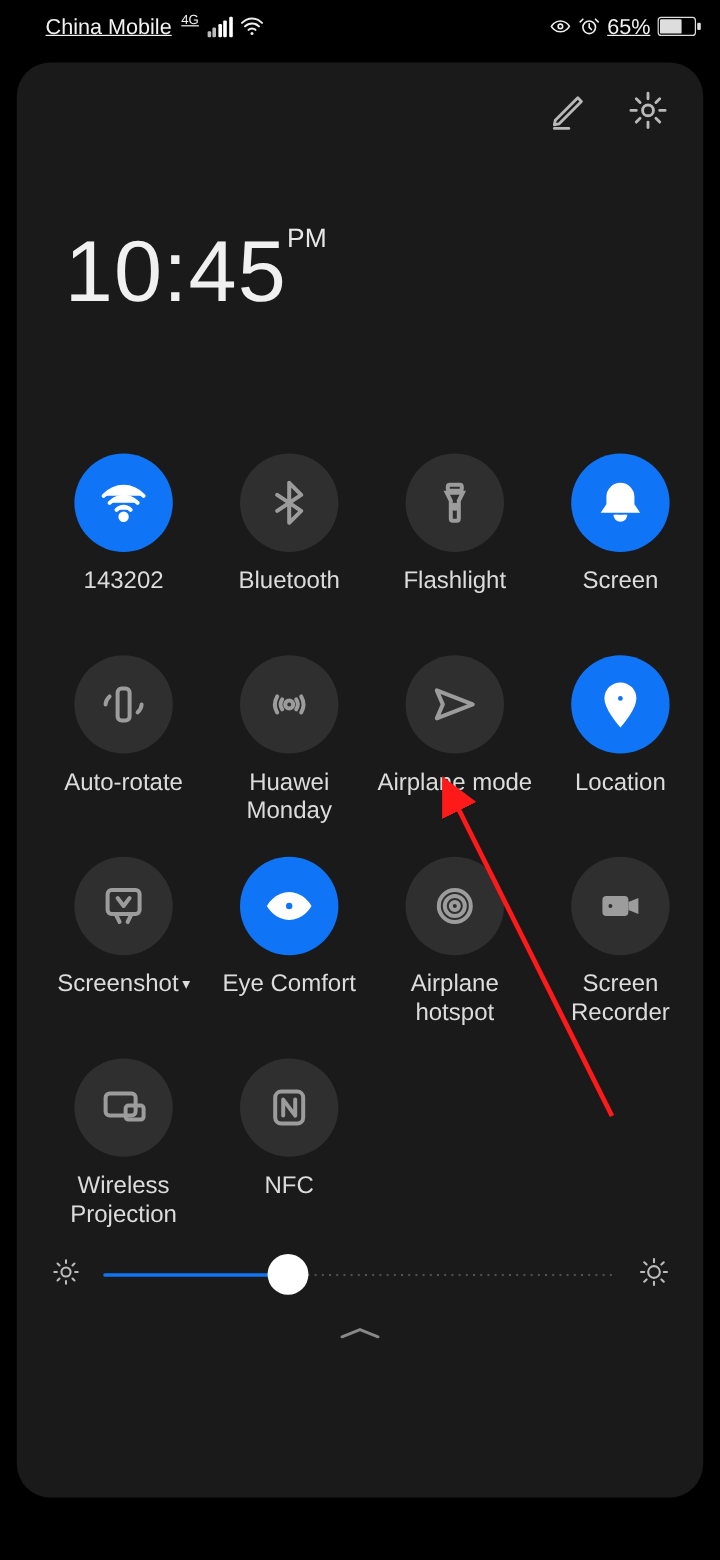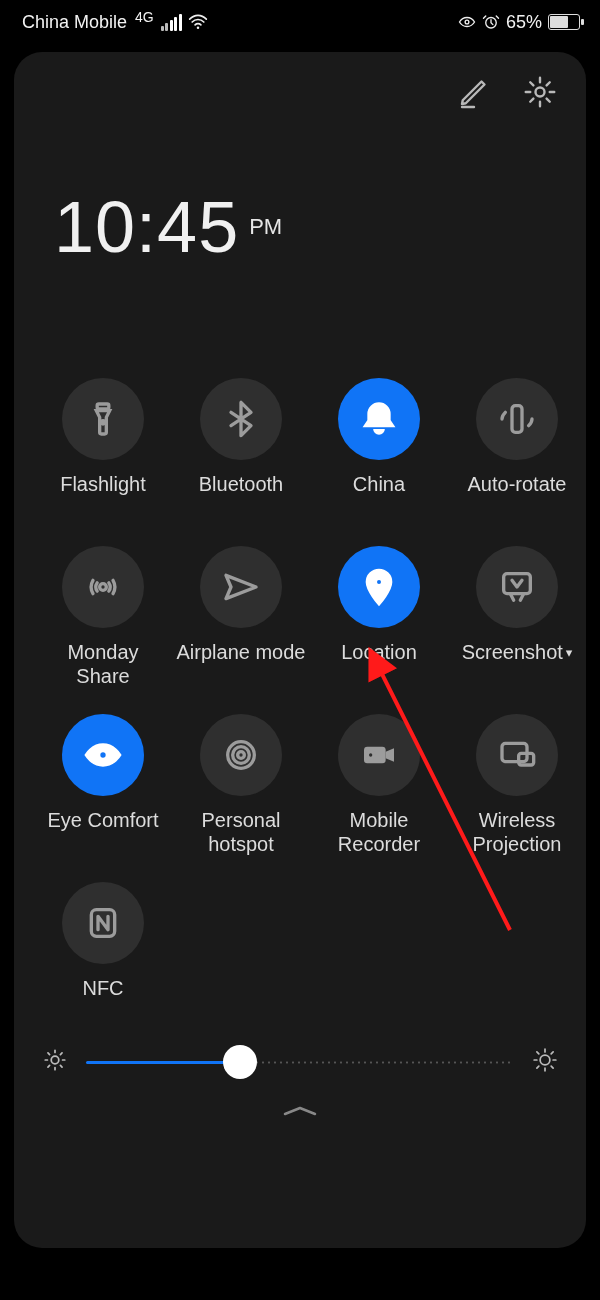--- a/index.html
+++ b/index.html
@@ -8,29 +8,30 @@
     height: 1300px;
     background: #000;
     font-family: -apple-system, "Helvetica Neue", Arial, sans-serif;
     color: #e6e6e6;
     overflow: hidden;
   }
   
   .status-bar {
     position: relative;
     height: 38px;
-    padding: 6px 20px 0 22px;
+    padding: 6px 20px 0 38px;
     font-size: 18px;
     color: #f2f2f2;
     display: flex;
     justify-content: space-between;
     align-items: center;
+    text-decoration: underline;
   }
   .status-left, .status-right { display: flex; align-items: center; gap: 6px; }
-  .status-left .small4g { font-size: 14px; position: relative; top: -5px; margin-left:2px;}
+  .status-left .small4g { font-size: 11px; position: relative; top: -5px; margin-left:2px;}
   .sig-bars { display: inline-flex; align-items: flex-end; gap: 1.5px; margin-left:1px;}
   .sig-bars span { width: 3px; background: #bbb; display: inline-block; border-radius:1px;}
   .sig-bars span.on { background: #fff; }
   .sig-bars span:nth-child(1){height:5px}
   .sig-bars span:nth-child(2){height:8px}
   .sig-bars span:nth-child(3){height:11px}
   .sig-bars span:nth-child(4){height:14px}
   .sig-bars span:nth-child(5){height:17px}
   .wifi-icon svg { width:20px; height:20px; display:block;}
   .battery {
@@ -54,21 +55,21 @@
   .top-icons {
     display: flex;
     justify-content: flex-end;
     gap: 30px;
     padding-right: 4px;
   }
   .top-icons .ti { width: 36px; height: 36px; color: #b9b9b9; }
   .top-icons svg { width:100%; height:100%; display:block; }
 
   .clock-block { margin-top: 76px; margin-left: 16px;}
-  .clock-row { display: flex; align-items: center; gap: 10px; }
+  .clock-row { display: flex; align-items: flex-start; }
   .clock-time { font-size: 72px; font-weight: 300; color: #f0f0f0; letter-spacing:1px;}
   .clock-ampm { font-size: 22px; color: #e6e6e6; font-weight: 400;}
   .clock-date { font-size: 26px; color: #bdbdbd; margin-top: 6px; }
 
   .grid {
     margin-top: 110px;
     display: grid;
     grid-template-columns: repeat(4, 1fr);
     gap: 26px 8px;
     justify-items: center;
@@ -181,69 +182,80 @@
 
   <div class="clock-block">
     <div class="clock-row">
       <span class="clock-time">10:45</span>
       <span class="clock-ampm">PM</span>
     </div>
   </div>
 
   <div class="grid">
 
+    <div class="tile">
+      <div class="tile-btn active">
+        <svg viewBox="0 0 24 24">
+            <path class="solid" d="M2 8.5C5 5.5 9 4 12 4s7 1.5 10 4.5" stroke-linecap="round"></path>
+            <path class="solid" d="M5 12c2-2 4.5-3 7-3s5 1 7 3" stroke-linecap="round"></path>
+            <path class="solid" d="M8.5 15.5c1-1 2.2-1.5 3.5-1.5s2.5.5 3.5 1.5" stroke-linecap="round"></path>
+            <circle class="solid" cx="12" cy="19" r="1.6"></circle>
+          </svg>
+      </div>
+      <div class="tile-label">143202</div>
+    </div>
+
+    <div class="tile">
+      <div class="tile-btn">
+        <svg viewBox="0 0 24 24">
+            <path d="M12 2v20l6-6-12-8m0 8 12-8-6-6" stroke-linecap="round" stroke-linejoin="round"></path>
+          </svg>
+      </div>
+      <div class="tile-label">Bluetooth</div>
+    </div>
 
     <div class="tile">
       <div class="tile-btn">
         <svg viewBox="0 0 24 24">
             <rect x="8.5" y="3" width="7" height="3" rx="1"></rect>
             <path d="M8 7h8l-2 4v9a1 1 0 0 1-1 1h-2a1 1 0 0 1-1-1v-9L8 7z"></path>
             <circle cx="12" cy="14" r="1" fill="#9c9c9c"></circle>
           </svg>
       </div>
       <div class="tile-label">Flashlight</div>
     </div>
 
     <div class="tile">
-      <div class="tile-btn">
-        <svg viewBox="0 0 24 24">
-            <path d="M12 2v20l6-6-12-8m0 8 12-8-6-6" stroke-linecap="round" stroke-linejoin="round"></path>
-          </svg>
-      </div>
-      <div class="tile-label">Bluetooth</div>
-    </div>
-
-    <div class="tile">
       <div class="tile-btn active">
         <svg viewBox="0 0 24 24">
             <path class="solid" d="M12 3a6 6 0 0 0-6 6v4l-2 3h16l-2-3V9a6 6 0 0 0-6-6z"></path>
             <path class="solid" d="M9.5 18a2.5 2.5 0 0 0 5 0"></path>
           </svg>
       </div>
-      <div class="tile-label">China</div>
+      <div class="tile-label">Screen</div>
     </div>
 
     <div class="tile">
       <div class="tile-btn">
         <svg viewBox="0 0 24 24">
             <rect x="9" y="4" width="6" height="16" rx="2"></rect>
             <path d="M5 8c-1.5 1.5-2 3-2 4M19 16c1.5-1.5 2-3 2-4" stroke-linecap="round"></path>
           </svg>
       </div>
       <div class="tile-label">Auto-rotate</div>
     </div>
 
     <div class="tile">
       <div class="tile-btn">
         <svg viewBox="0 0 24 24">
             <circle cx="12" cy="12" r="2"></circle>
             <path d="M6 8a8 8 0 0 0 0 8M18 8a8 8 0 0 1 0 8M8.5 9.5a4.5 4.5 0 0 0 0 5M15.5 9.5a4.5 4.5 0 0 1 0 5" stroke-linecap="round"></path>
           </svg>
       </div>
-      <div class="tile-label">Monday Share</div>
+      <div class="tile-label">Huawei Monday</div>
     </div>
 
     <div class="tile">
       <div class="tile-btn">
         <svg viewBox="0 0 24 24">
             <path d="M21 12 3 5l3 7-3 7 18-7z" stroke-linejoin="round"></path>
           </svg>
       </div>
       <div class="tile-label">Airplane mode</div>
     </div>
@@ -280,32 +292,32 @@
     </div>
 
     <div class="tile">
       <div class="tile-btn">
         <svg viewBox="0 0 24 24">
             <circle cx="12" cy="12" r="2"></circle>
             <circle cx="12" cy="12" r="5"></circle>
             <circle cx="12" cy="12" r="8"></circle>
           </svg>
       </div>
-      <div class="tile-label">Personal hotspot</div>
+      <div class="tile-label">Airplane hotspot</div>
     </div>
 
     <div class="tile">
       <div class="tile-btn">
         <svg viewBox="0 0 24 24">
             <rect x="3" y="7" width="13" height="10" rx="2" fill="#9c9c9c" stroke="none"></rect>
             <path d="M16 10l5-2v8l-5-2z" fill="#9c9c9c" stroke="none"></path>
             <circle cx="7" cy="12" r="2" fill="#2f2f2f"></circle>
           </svg>
       </div>
-      <div class="tile-label">Mobile Recorder</div>
+      <div class="tile-label">Screen Recorder</div>
     </div>
 
     <div class="tile">
       <div class="tile-btn">
         <svg viewBox="0 0 24 24">
             <rect x="3" y="5" width="15" height="11" rx="2"></rect>
             <rect x="13" y="11" width="9" height="7" rx="1.5"></rect>
           </svg>
       </div>
       <div class="tile-label">Wireless Projection</div>

